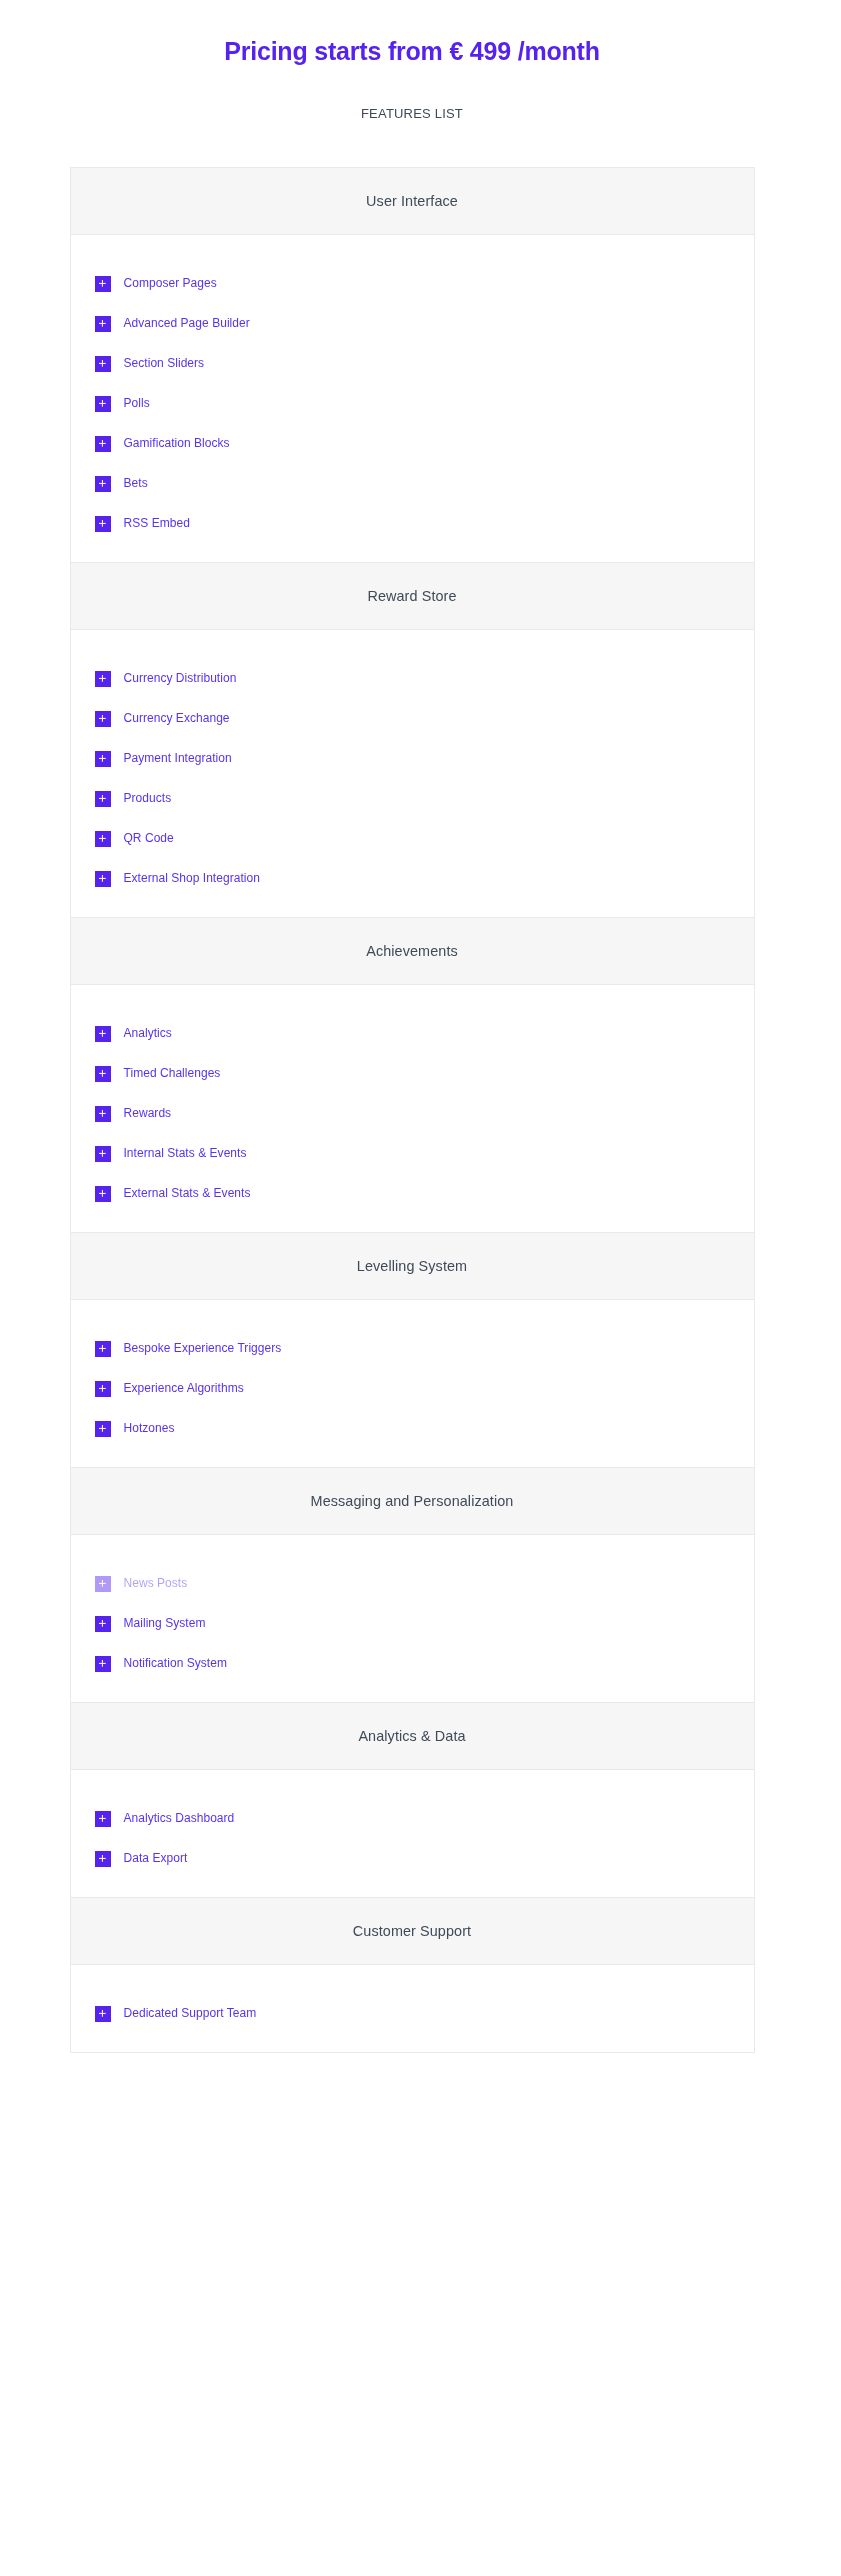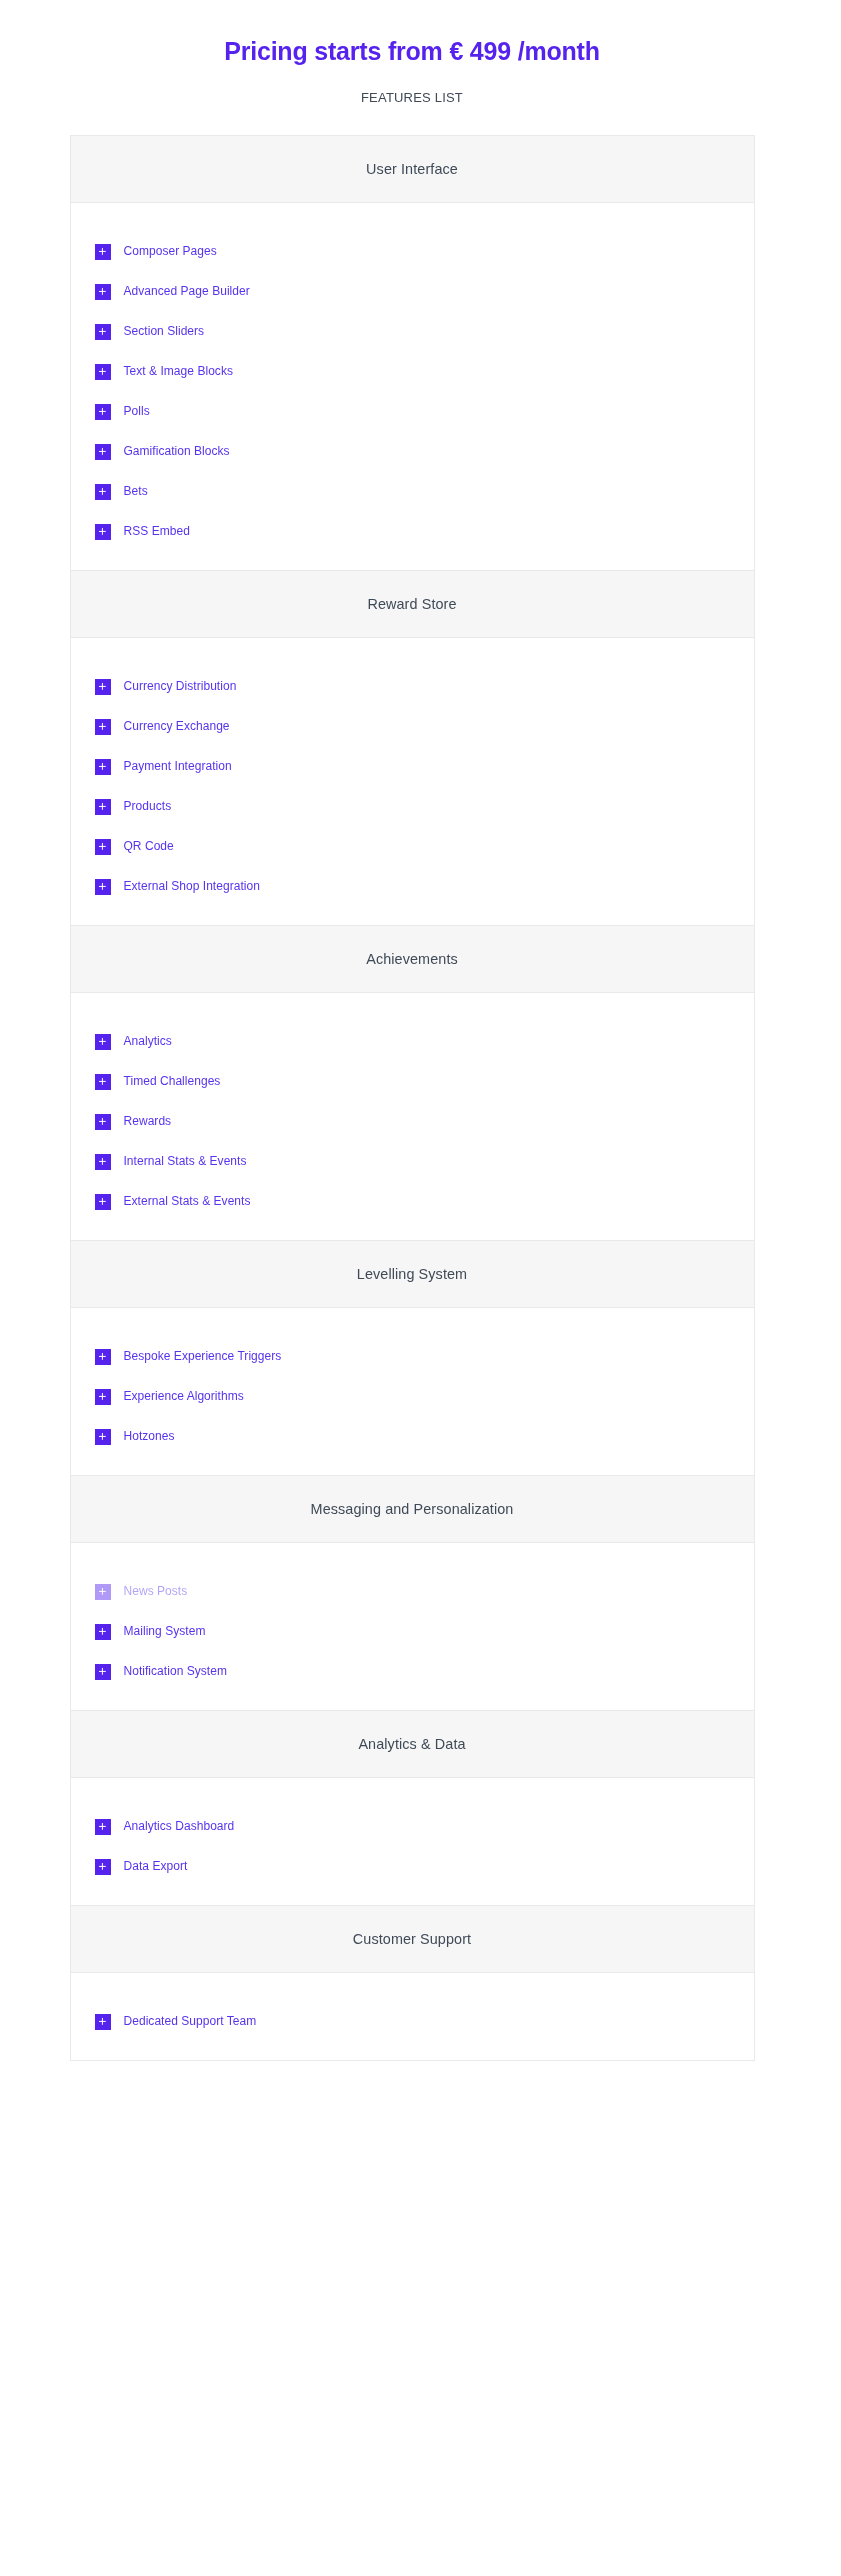--- a/index.html
+++ b/index.html
@@ -32,21 +32,21 @@
     color: #5522ee;
     letter-spacing: -0.2px;
     line-height: 1.2;
     margin: 0;
   }
   .hero-subtitle {
     font-size: 13px;
     font-weight: normal;
     color: #3f4a57;
     letter-spacing: 0.2px;
-    margin: 0;
+    margin: 16px;
     padding-top: 23.6px;
   }
 
   
   .features-wrap {
     width: 685px;
     margin: 0 auto;
     padding-top: 30px;
   }
   .features-table {
@@ -153,29 +153,20 @@
               </span>
               <span class="feature-label">Section Sliders</span>
             </div>
             <div class="feature-row">
               <span class="plus-icon">
                 <svg width="6.8" height="6.8" viewBox="0 0 9 9" aria-hidden="true">
                   <rect x="3.85" y="0" width="1.3" height="9" fill="#ffffff"></rect>
                   <rect x="0" y="3.85" width="9" height="1.3" fill="#ffffff"></rect>
                 </svg>
               </span>
-              <span class="feature-label">Text &amp; Image Blocks</span>
-            </div>
-            <div class="feature-row">
-              <span class="plus-icon">
-                <svg width="6.8" height="6.8" viewBox="0 0 9 9" aria-hidden="true">
-                  <rect x="3.85" y="0" width="1.3" height="9" fill="#ffffff"></rect>
-                  <rect x="0" y="3.85" width="9" height="1.3" fill="#ffffff"></rect>
-                </svg>
-              </span>
               <span class="feature-label">Polls</span>
             </div>
             <div class="feature-row">
               <span class="plus-icon">
                 <svg width="6.8" height="6.8" viewBox="0 0 9 9" aria-hidden="true">
                   <rect x="3.85" y="0" width="1.3" height="9" fill="#ffffff"></rect>
                   <rect x="0" y="3.85" width="9" height="1.3" fill="#ffffff"></rect>
                 </svg>
               </span>
               <span class="feature-label">Gamification Blocks</span>

